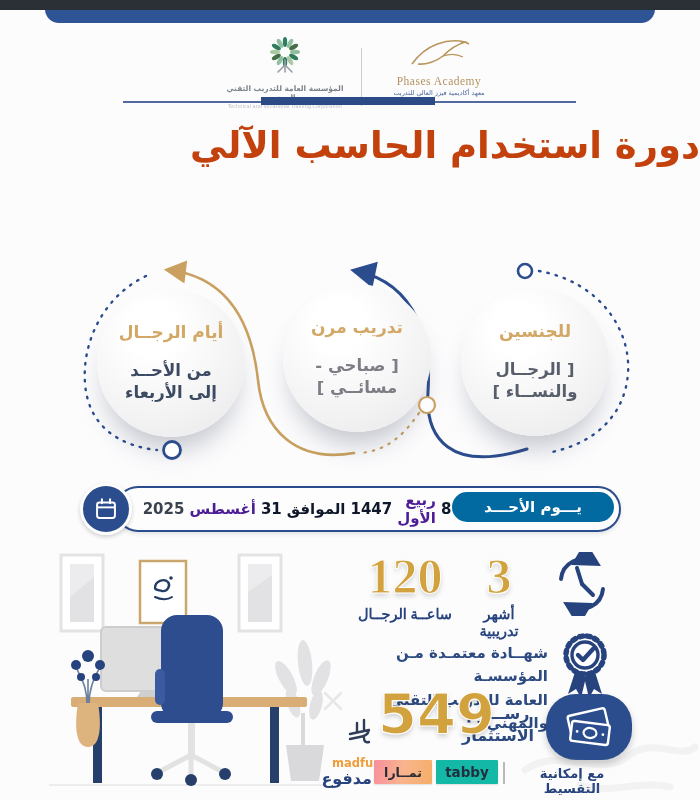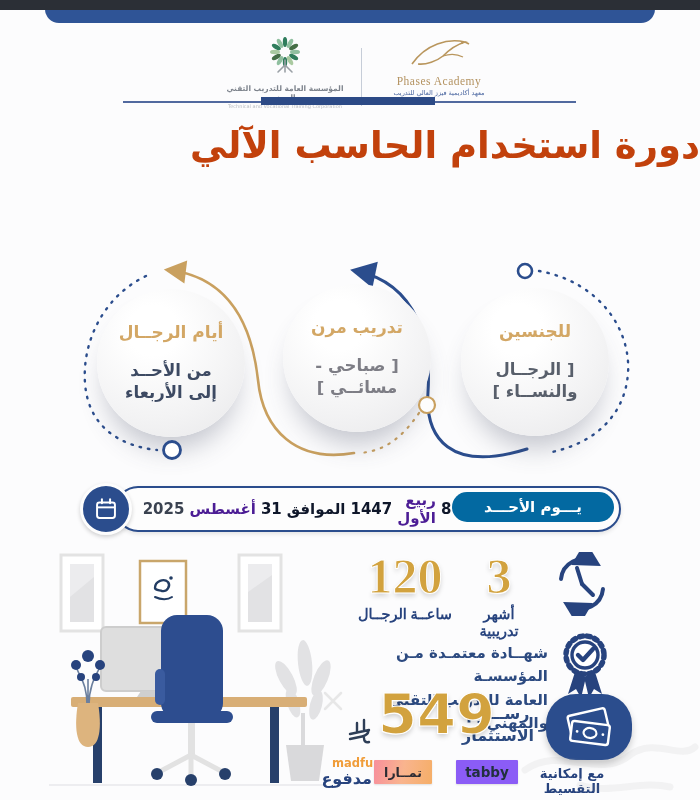--- a/index.html
+++ b/index.html
@@ -81,21 +81,21 @@
   .price-amount{position:absolute;left:378px;top:686px;width:118px;font-size:56px;font-weight:bold;
     color:#d2a23e;line-height:1;-webkit-text-stroke:1.2px #ffffff;text-shadow:0 3px 5px rgba(0,0,0,.18);}
   .riyal{position:absolute;left:348px;top:718px;}
 
   
   .pay-note{position:absolute;left:512px;top:766px;width:120px;font-size:13px;font-weight:bold;color:#27437e;
     direction:rtl;text-align:center;}
   .pay-divider{position:absolute;left:503px;top:762px;width:1.5px;height:22px;background:#b9b9b9;}
   .pill{position:absolute;top:760px;height:24px;border-radius:1px;display:flex;align-items:center;justify-content:center;
     font-weight:bold;box-shadow:0 1px 2px rgba(0,0,0,.12);}
-  .pill-tabby{left:456px;width:62px;background:#8b5cf6;color:#22303e;font-size:13.5px;}
+  .pill-tabby{left:436px;width:62px;background:#14b8a6;color:#22303e;font-size:13.5px;}
   .pill-tamara{left:374px;width:58px;background:linear-gradient(100deg,#f78f9c 0%,#f9b48e 50%,#f5ae67 100%);
     color:#2b2b33;font-size:12.5px;direction:rtl;}
   .madfu{position:absolute;left:332px;top:757px;width:40px;line-height:1.1;}
   .madfu .en{font-size:11.5px;font-weight:bold;color:#f09d3a;}
   .madfu .ar{font-size:16px;font-weight:bold;color:#27437e;direction:rtl;}
 
   
   .wm{position:absolute;pointer-events:none;}
 </style>
 </head>

